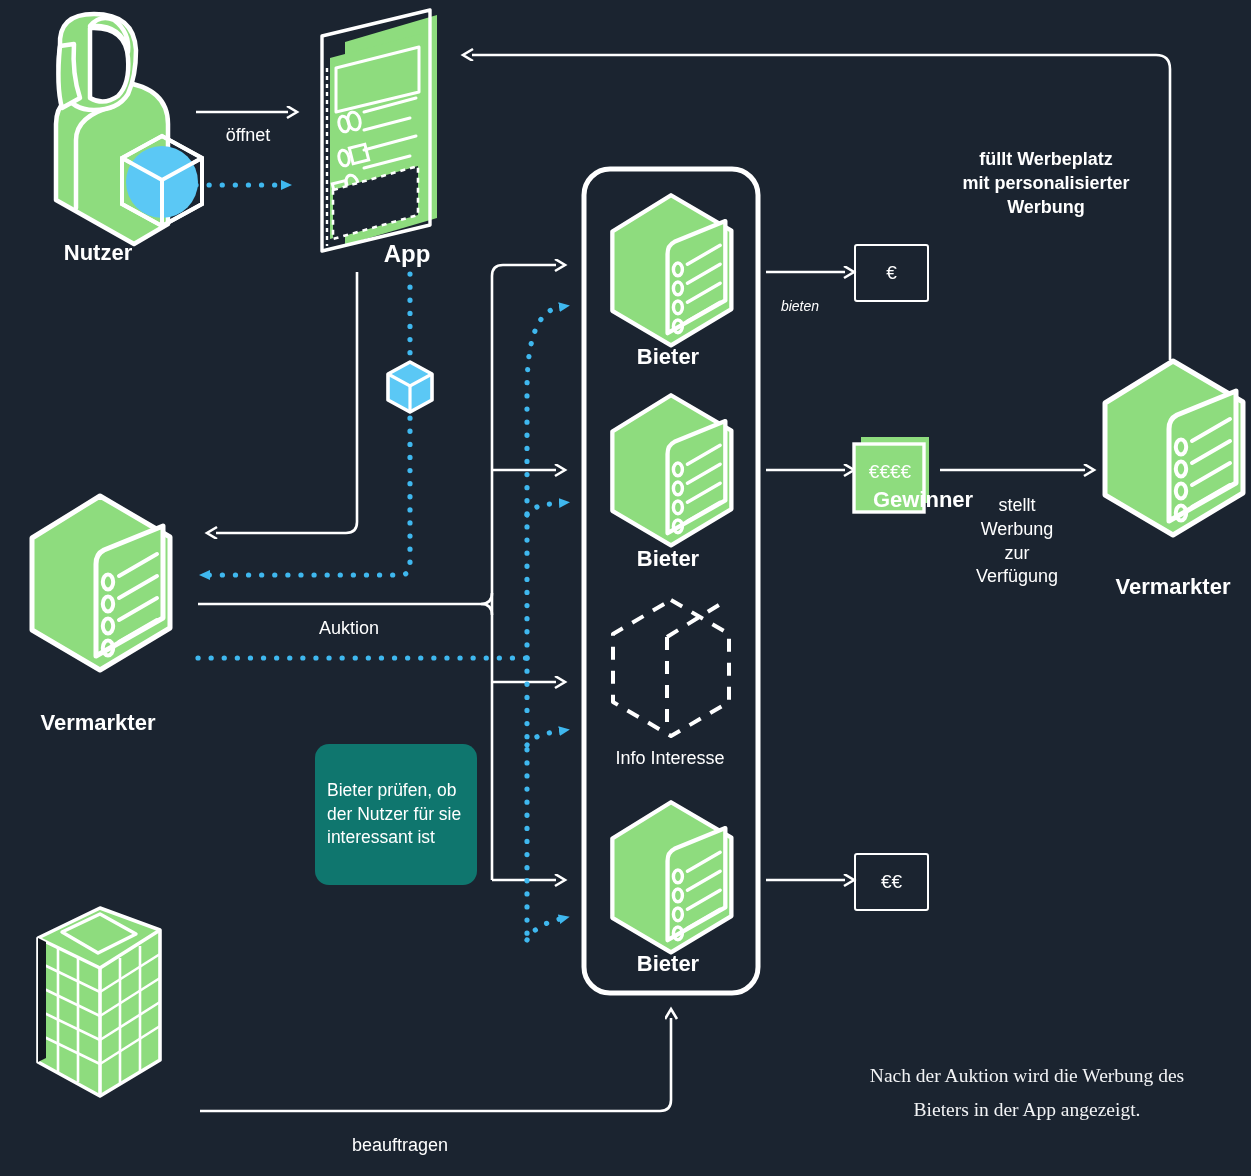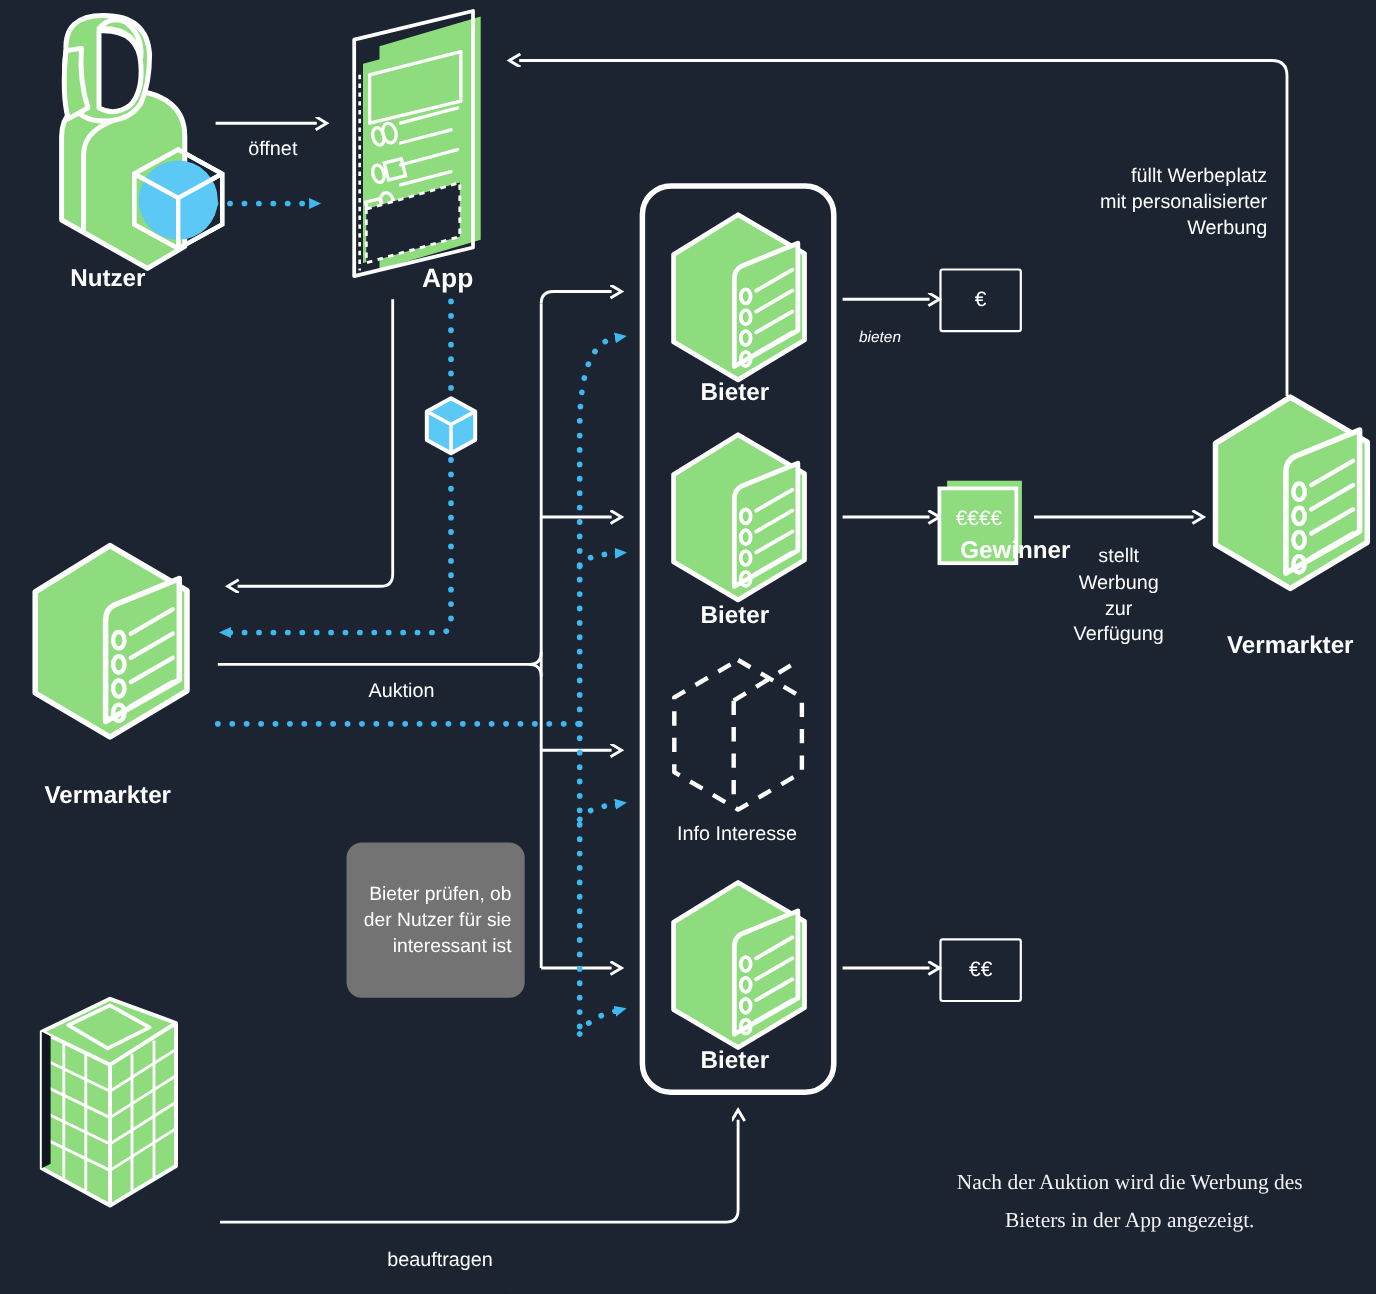--- a/index.html
+++ b/index.html
@@ -21,41 +21,40 @@
   }
   .lbl{
     position:absolute;
     color:#ffffff;
     white-space:pre;
     line-height:1.32;
     text-align:center;
   }
   .lbl-bold{ font-weight:bold; }
   .lbl-center{ text-align:center; transform:translateX(-50%); }
-  .lbl-right{ text-align:right; }
+  .lbl-right{ text-align:center;font-weight:bold; }
   .caption-serif{
     font-family:"Liberation Serif", serif;
     font-size:19.5px;
     line-height:1.75;
     color:#f2f3f5;
   }
   .callout{
     position:absolute;
-    background:#737373;
+    background:#0f766e;
     border-radius:14px;
     color:#ffffff;
-    text-align:right;
+    text-align:left;
     display:flex;
     align-items:center;
     justify-content:center;
     font-size:17.5px;
     line-height:1.34;
     padding:10px 12px;
     box-sizing:border-box;
-    margin-top:22px;
   }
   .euro-box{
     position:absolute;
     border:2.5px solid #ffffff;
     border-radius:3px;
     color:#ffffff;
     display:flex;align-items:center;justify-content:center;
     font-size:19px;
     box-sizing:border-box;
   }
@@ -302,21 +301,21 @@
 
   <div class="lbl lbl-bold lbl-center" style="left:98px;top:238px;font-size:22px;">Nutzer</div>
 
   <div class="lbl lbl-bold lbl-center" style="left:407px;top:238px;font-size:24px;">App</div>
 
   <div class="lbl lbl-center" style="left:248px;top:124px;font-size:18px;">öffnet</div>
 
 
   <div class="lbl lbl-bold lbl-center" style="left:98px;top:708px;font-size:22px;">Vermarkter</div>
 
-  <div class="lbl lbl-center" style="left:349px;top:617px;font-size:18px;margin-left:16px;">Auktion</div>
+  <div class="lbl lbl-center" style="left:349px;top:617px;font-size:18px;">Auktion</div>
 
   <div class="callout" style="left:315px;top:744px;width:162px;height:141px;">Bieter prüfen,
 ob der Nutzer
 für sie
 interessant ist</div>
 
   <div class="lbl lbl-bold lbl-center" style="left:668px;top:342px;font-size:22px;">Bieter</div>
   <div class="lbl lbl-bold lbl-center" style="left:668px;top:544px;font-size:22px;">Bieter</div>
   <div class="lbl lbl-center" style="left:670px;top:747px;font-size:18px;">Info Interesse</div>
   <div class="lbl lbl-bold lbl-center" style="left:668px;top:949px;font-size:22px;">Bieter</div>

